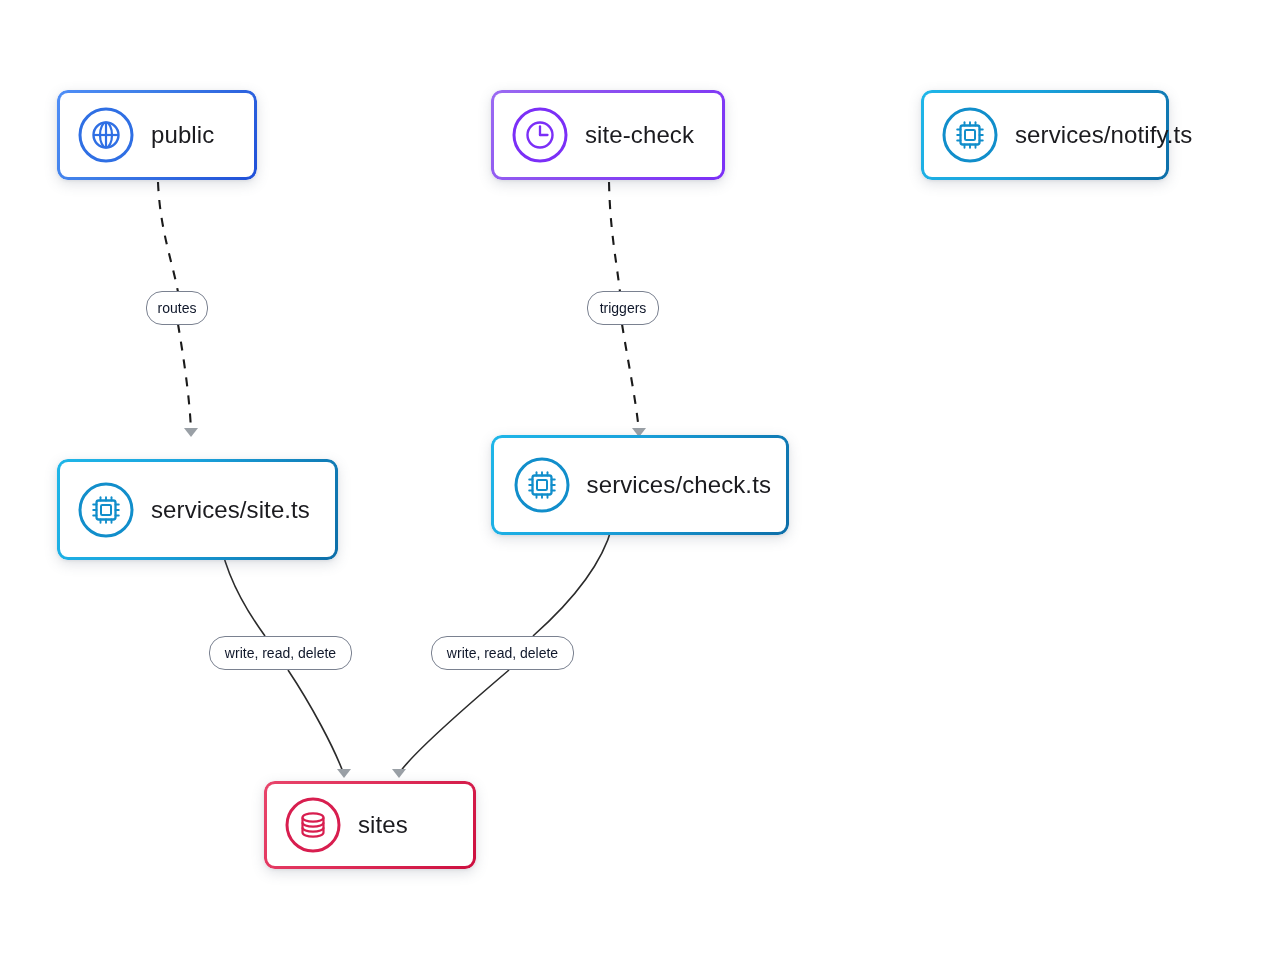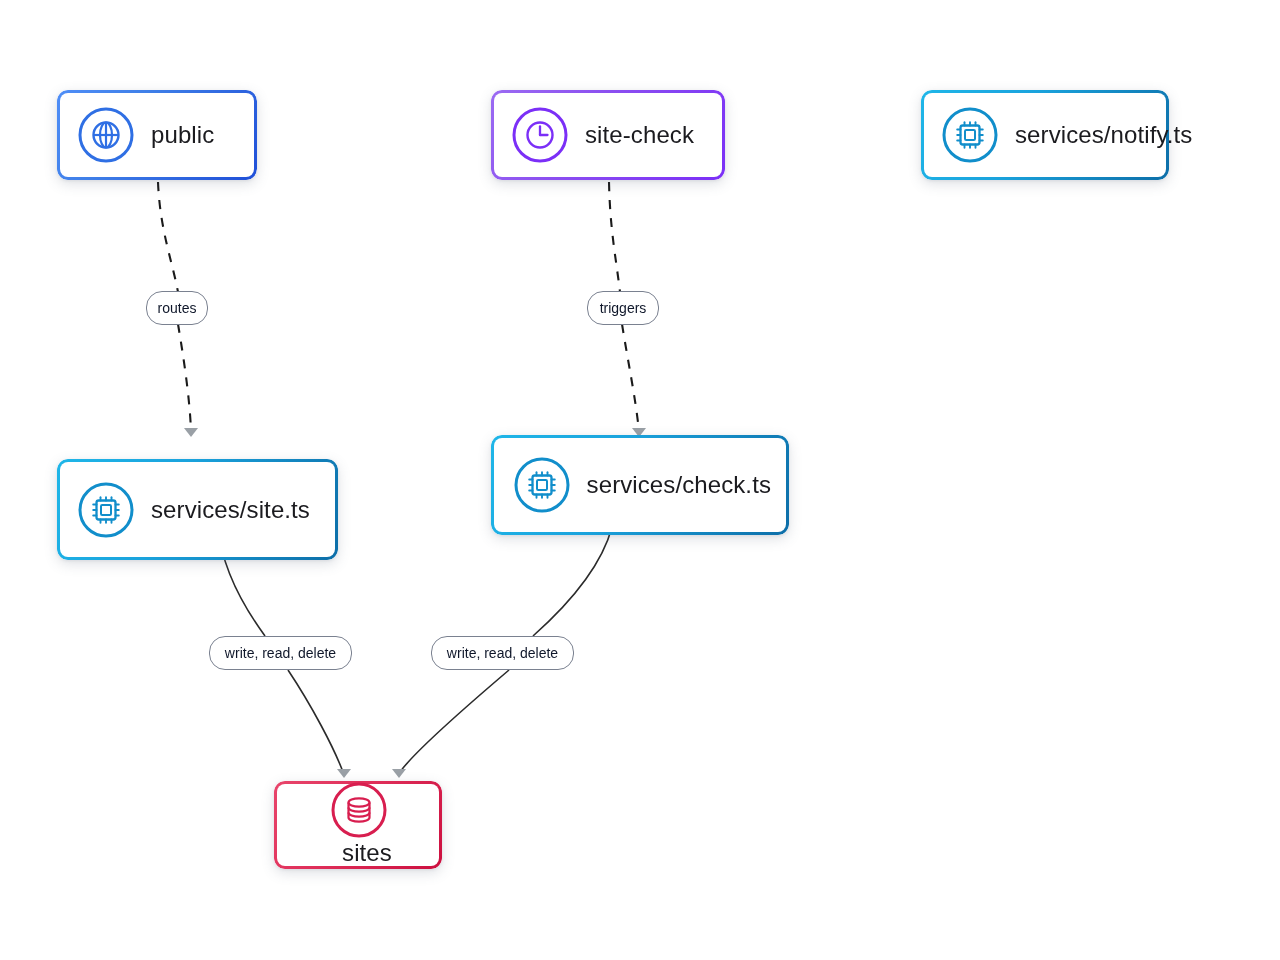--- a/index.html
+++ b/index.html
@@ -210,21 +210,21 @@
           <line x1="16.2" y1="34.5" x2="19.5" y2="34.5"></line>
           <line x1="38.5" y1="23.5" x2="41.8" y2="23.5"></line>
           <line x1="38.5" y1="29" x2="41.8" y2="29"></line>
           <line x1="38.5" y1="34.5" x2="41.8" y2="34.5"></line>
         </g>
       </svg>
     </span>
     <span class="node-label">services/check.ts</span>
   </div>
 
-  <div class="node db" style="left: 274px; top: 781px; width: 168px; height: 88px; flex-direction: column;">
+  <div class="node db" style="left: 264px; top: 781px; width: 212px; height: 88px;">
     <span class="node-icon">
       <svg width="58" height="58" viewBox="0 0 58 58" fill="none">
         <circle cx="29" cy="29" r="26" stroke="#d81e4f" stroke-width="3"></circle>
         <g stroke="#d81e4f" stroke-width="2.2" fill="none">
           <ellipse cx="29" cy="21.5" rx="10.5" ry="4.2"></ellipse>
           <path d="M18.5 21.5 V36.5 C18.5 38.8, 23.2 40.7, 29 40.7 C34.8 40.7, 39.5 38.8, 39.5 36.5 V21.5"></path>
           <path d="M18.5 26.5 C18.5 28.8, 23.2 30.7, 29 30.7 C34.8 30.7, 39.5 28.8, 39.5 26.5"></path>
           <path d="M18.5 31.5 C18.5 33.8, 23.2 35.7, 29 35.7 C34.8 35.7, 39.5 33.8, 39.5 31.5"></path>
         </g>
       </svg>

